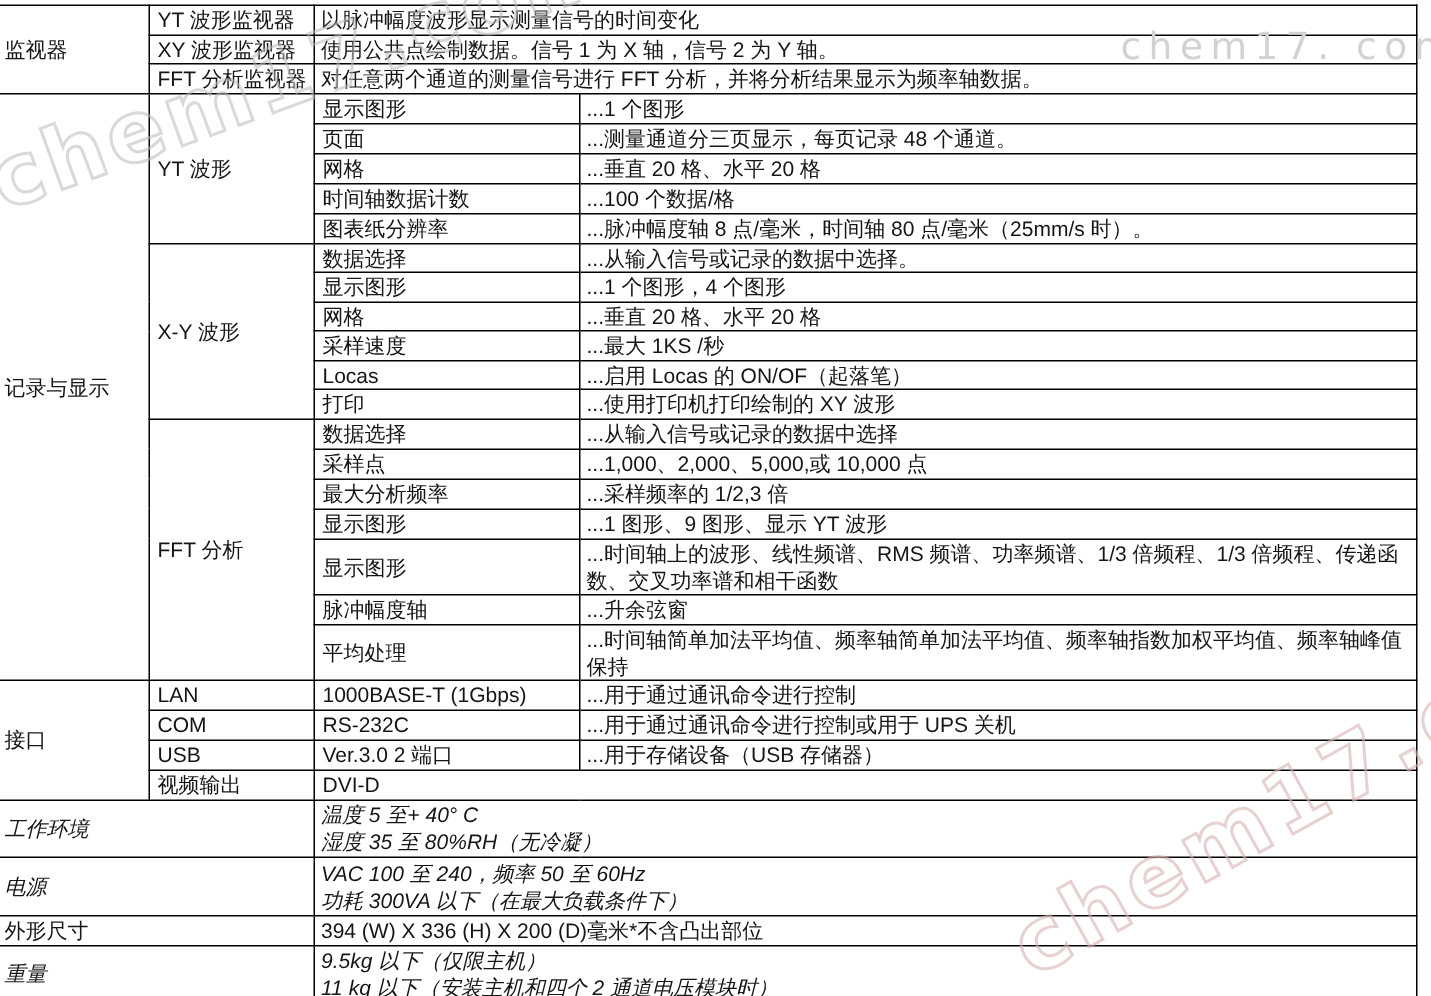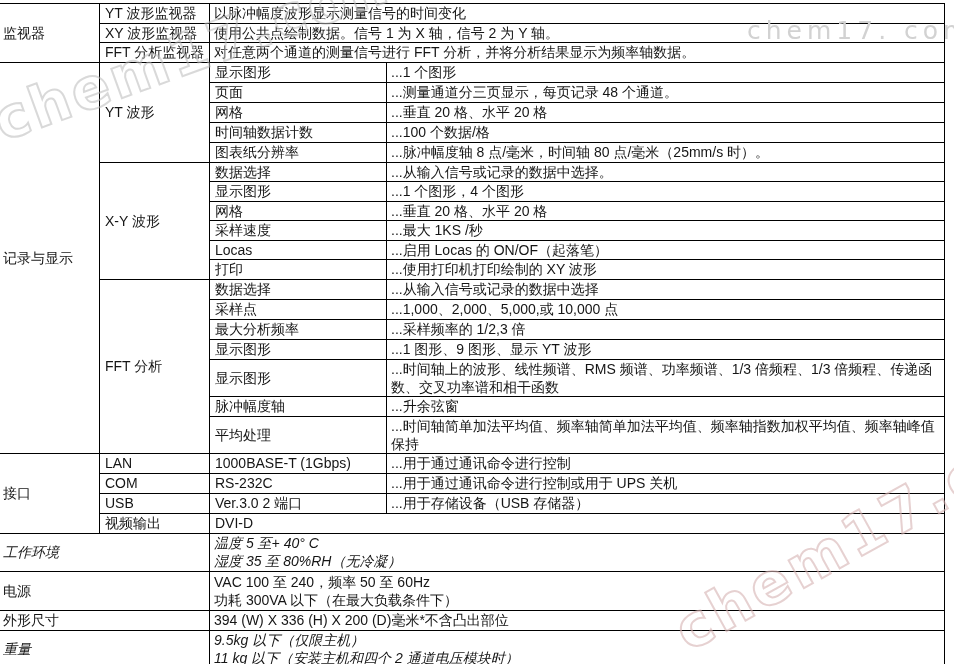--- a/index.html
+++ b/index.html
@@ -24,21 +24,21 @@
   td.cat  { padding-left: 3px; }
   td.grp  { padding-left: 5px; margin-left: 24px; }
   td.param{ padding-left: 5px; }
   td.val  { padding-left: 4px; }
   tr.rt  { height: 19.5px; }
   tr.r20 { height: 20px;   }
   tr.r195{ height: 19.5px; }
   tr.r37 { height: 37px;   }
   tr.r34 { height: 34px; padding-left: 48px;   }
   tr.g38 { height: 38px; font-style: italic;   }
-  tr.g39 { height: 39px;   }
+  tr.g39 { height: 39px; font-style: italic;   }
   tr.g20 { height: 20px;   }
   .wm {
     position: absolute; pointer-events: none; white-space: nowrap;
     font-family: "DejaVu Sans", sans-serif; z-index: 5; line-height: 1;
   }
   .wm-outline {
     font-weight: bold;
     color: transparent;
     -webkit-text-stroke: 2px rgba(186,186,186,0.55);
   }

